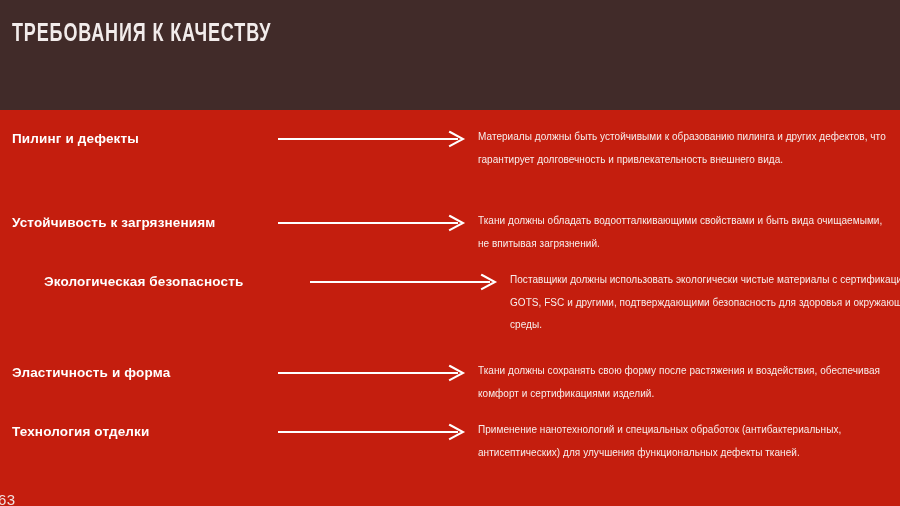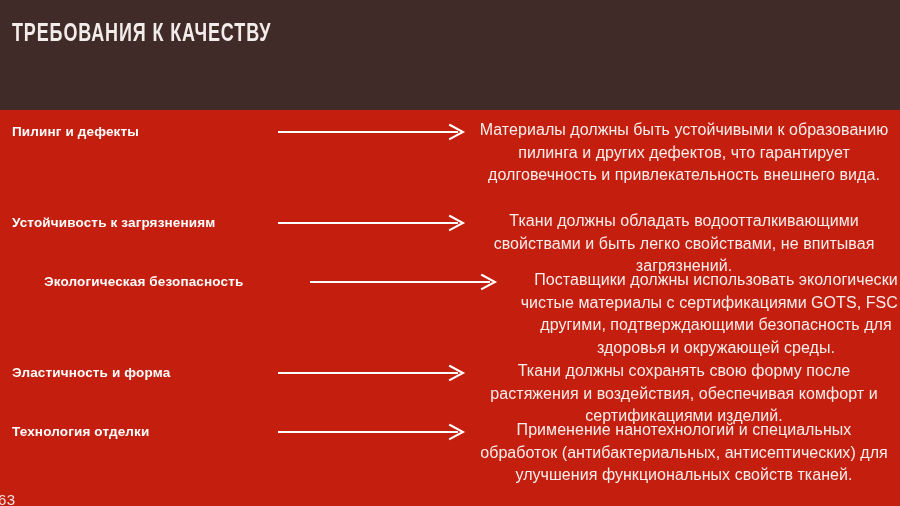--- a/index.html
+++ b/index.html
@@ -55,21 +55,21 @@
     top: 110px;
     width: 900px;
     height: 396px;
   }
   .row {
     position: absolute;
     left: 0;
     width: 900px;
     height: 75px;
   }
-  .row-0 { top: 3px; }
+  .row-0 { top: 10px; }
   .row-1 { top: 94px; }
   .row-2 { top: 153px; margin-left: 32px; }
   .row-3 { top: 244px; }
   .row-4 { top: 303px; text-decoration: underline; }
 
   .row-label {
     position: absolute;
     left: 12px;
     top: 10px;
     width: 250px;
@@ -93,25 +93,24 @@
     display: block;
   }
 
   
   .row-desc {
     position: absolute;
     left: 478px;
     top: 6px;
     width: 412px;
     color: #f7eeec;
-    font-size: 16px;
+    font-size: 10px;
     line-height: 22.5px;
     font-weight: 400;
     letter-spacing: 0.05px;
-    text-align: center;
   }
 
   
   .page-number {
     position: absolute;
     left: -2px;
     bottom: -3px;
     color: #f0e3e1;
     font-size: 15px;
     line-height: 18px;
@@ -142,21 +141,21 @@
     </div>
 
     <div class="row row-1">
       <div class="row-label">Устойчивость к загрязнениям</div>
       <div class="row-arrow">
         <svg width="188" height="18" viewBox="0 0 188 18" aria-hidden="true">
           <line x1="0" y1="9" x2="180" y2="9" stroke="#ffffff" stroke-width="2"></line>
           <polyline points="172,2 185,9 172,16" fill="none" stroke="#ffffff" stroke-width="2" stroke-linecap="square"></polyline>
         </svg>
       </div>
-      <div class="row-desc">Ткани должны обладать водоотталкивающими свойствами и быть легко свойствами, не впитывая загрязнений.</div>
+      <div class="row-desc">Ткани должны обладать водоотталкивающими свойствами и быть вида очищаемыми, не впитывая загрязнений.</div>
     </div>
 
     <div class="row row-2">
       <div class="row-label">Экологическая безопасность</div>
       <div class="row-arrow">
         <svg width="188" height="18" viewBox="0 0 188 18" aria-hidden="true">
           <line x1="0" y1="9" x2="180" y2="9" stroke="#ffffff" stroke-width="2"></line>
           <polyline points="172,2 185,9 172,16" fill="none" stroke="#ffffff" stroke-width="2" stroke-linecap="square"></polyline>
         </svg>
       </div>
@@ -175,20 +174,20 @@
     </div>
 
     <div class="row row-4">
       <div class="row-label">Технология отделки</div>
       <div class="row-arrow">
         <svg width="188" height="18" viewBox="0 0 188 18" aria-hidden="true">
           <line x1="0" y1="9" x2="180" y2="9" stroke="#ffffff" stroke-width="2"></line>
           <polyline points="172,2 185,9 172,16" fill="none" stroke="#ffffff" stroke-width="2" stroke-linecap="square"></polyline>
         </svg>
       </div>
-      <div class="row-desc">Применение нанотехнологий и специальных обработок (антибактериальных, антисептических) для улучшения функциональных свойств тканей.</div>
+      <div class="row-desc">Применение нанотехнологий и специальных обработок (антибактериальных, антисептических) для улучшения функциональных дефекты тканей.</div>
     </div>
 
   </div>
 
   <div class="page-number">63</div>
 
 </div>
 
 </body></html>

